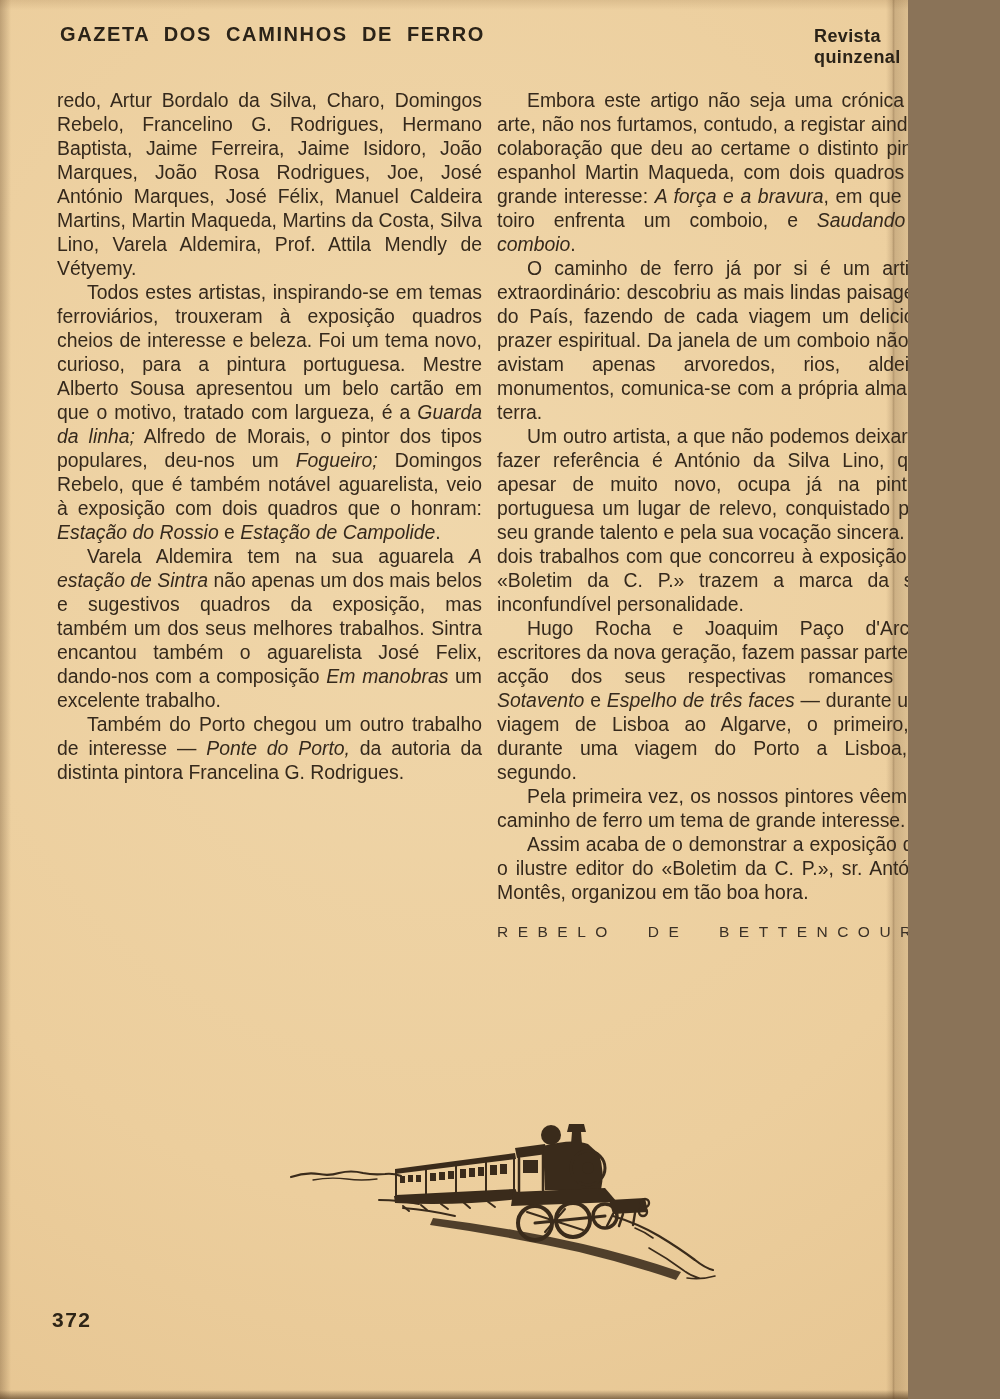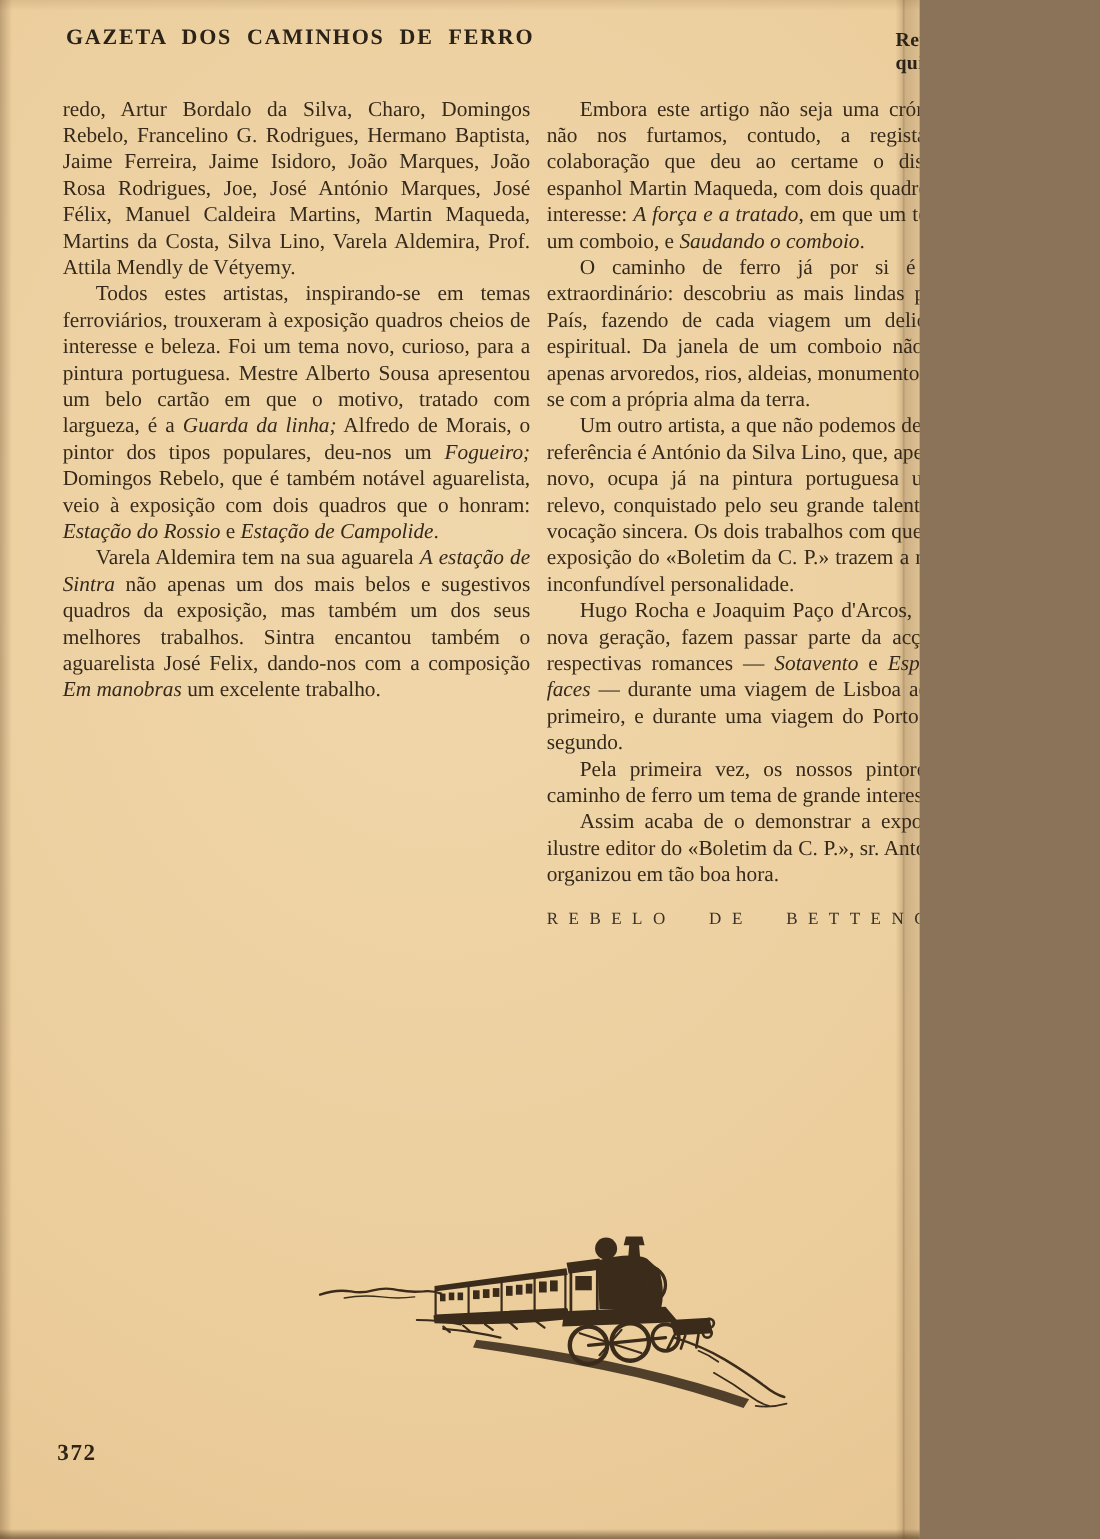--- a/index.html
+++ b/index.html
@@ -1,20 +1,20 @@
 <!DOCTYPE html>
 <html lang="pt" style="--ink: #3a2b1b;"><head>
 <meta charset="utf-8">
 <style>
   html,body{margin:0;padding:0;background:#8a7358;}
   .page{
     position:relative;
-    width:836px;height:1399px;
+    width:908px;height:1399px;
     overflow:hidden;
-    font-family:Liberation Serif, serif;
+    font-family:Liberation Sans, sans-serif;
     color:#33291e;
     background:
       linear-gradient(90deg, rgba(84,56,28,0.30), rgba(84,56,28,0) 11px),
       linear-gradient(270deg, rgba(84,56,28,0.10) 0px, rgba(84,56,28,0.22) 14px, rgba(84,56,28,0) 22px),
       linear-gradient(0deg, rgba(52,30,12,0.55), rgba(52,30,12,0) 9px),
       linear-gradient(180deg, rgba(130,92,48,0.16), rgba(130,92,48,0) 10px),
       radial-gradient(145% 105% at 48% 36%, #f0d7ab 0%, #ecce9d 48%, #e3c08b 88%, #dcb77f 100%);
   }
   
   .crease{
@@ -65,24 +65,25 @@
 <div class="page">
   <div class="crease"></div>
 
   <div class="header-left">GAZETA DOS CAMINHOS DE FERRO</div>
   <div class="header-right">Revista quinzenal</div>
 
   <div class="col col-left" id="col-left">
       <p class="para no-indent"><span>redo, Artur Bordalo da Silva, Charo, Domingos Rebelo, Francelino G. Rodrigues, Hermano Baptista, Jaime Ferreira, Jaime Isidoro, João Marques, João Rosa Rodrigues, Joe, José António Marques, José Félix, Manuel Caldeira Martins, Martin Maqueda, Martins da Costa, Silva Lino, Varela Aldemira, Prof. Attila Mendly de Vétyemy.</span></p>
       <p class="para"><span>Todos estes artistas, inspirando-se em temas ferroviários, trouxeram à exposição quadros cheios de interesse e beleza. Foi um tema novo, curioso, para a pintura portuguesa. Mestre Alberto Sousa apresentou um belo cartão em que o motivo, tratado com largueza, é a </span><span class="it">Guarda da linha;</span><span> Alfredo de Morais, o pintor dos tipos populares, deu-nos um </span><span class="it">Fogueiro;</span><span> Domingos Rebelo, que é também notável aguarelista, veio à exposição com dois quadros que o honram: </span><span class="it">Estação do Rossio</span><span> e </span><span class="it">Estação de Campolide</span><span>.</span></p>
       <p class="para"><span>Varela Aldemira tem na sua aguarela </span><span class="it">A estação de Sintra</span><span> não apenas um dos mais belos e sugestivos quadros da exposição, mas também um dos seus melhores trabalhos. Sintra encantou também o aguarelista José Felix, dando-nos com a composição </span><span class="it">Em manobras</span><span> um excelente trabalho.</span></p>
+      <p class="para"><span>Também do Porto chegou um outro trabalho de interesse — </span><span class="it">Ponte do Porto,</span><span> da autoria da distinta pintora Francelina G. Rodrigues.</span></p>
     </div>
 
   <div class="col col-right" id="col-right">
-      <p class="para"><span>Embora este artigo não seja uma crónica de arte, não nos furtamos, contudo, a registar ainda a colaboração que deu ao certame o distinto pintor espanhol Martin Maqueda, com dois quadros de grande interesse: </span><span class="it">A força e a tratado</span><span>, em que um toiro enfrenta um comboio, e </span><span class="it">Saudando o comboio</span><span>.</span></p>
+      <p class="para"><span>Embora este artigo não seja uma crónica de arte, não nos furtamos, contudo, a registar ainda a colaboração que deu ao certame o distinto pintor espanhol Martin Maqueda, com dois quadros de grande interesse: </span><span class="it">A força e a bravura</span><span>, em que um toiro enfrenta um comboio, e </span><span class="it">Saudando o comboio</span><span>.</span></p>
       <p class="para"><span>O caminho de ferro já por si é um artista extraordinário: descobriu as mais lindas paisagens do País, fazendo de cada viagem um delicioso prazer espiritual. Da janela de um comboio não se avistam apenas arvoredos, rios, aldeias, monumentos, comunica-se com a própria alma da terra.</span></p>
       <p class="para"><span>Um outro artista, a que não podemos deixar de fazer referência é António da Silva Lino, que, apesar de muito novo, ocupa já na pintura portuguesa um lugar de relevo, conquistado pelo seu grande talento e pela sua vocação sincera. Os dois trabalhos com que concorreu à exposição do «Boletim da C. P.» trazem a marca da sua inconfundível personalidade.</span></p>
       <p class="para"><span>Hugo Rocha e Joaquim Paço d'Arcos, escritores da nova geração, fazem passar parte da acção dos seus respectivas romances — </span><span class="it">Sotavento</span><span> e </span><span class="it">Espelho de três faces</span><span> — durante uma viagem de Lisboa ao Algarve, o primeiro, e durante uma viagem do Porto a Lisboa, o segundo.</span></p>
       <p class="para"><span>Pela primeira vez, os nossos pintores vêem no caminho de ferro um tema de grande interesse.</span></p>
       <p class="para"><span>Assim acaba de o demonstrar a exposição que o ilustre editor do «Boletim da C. P.», sr. António Montês, organizou em tão boa hora.</span></p>
       <div class="signature">REBELO DE BETTENCOURT</div>
     </div>
 
   <svg class="train" width="447" height="174" viewBox="0 0 447 174" xmlns="http://www.w3.org/2000/svg">
 

